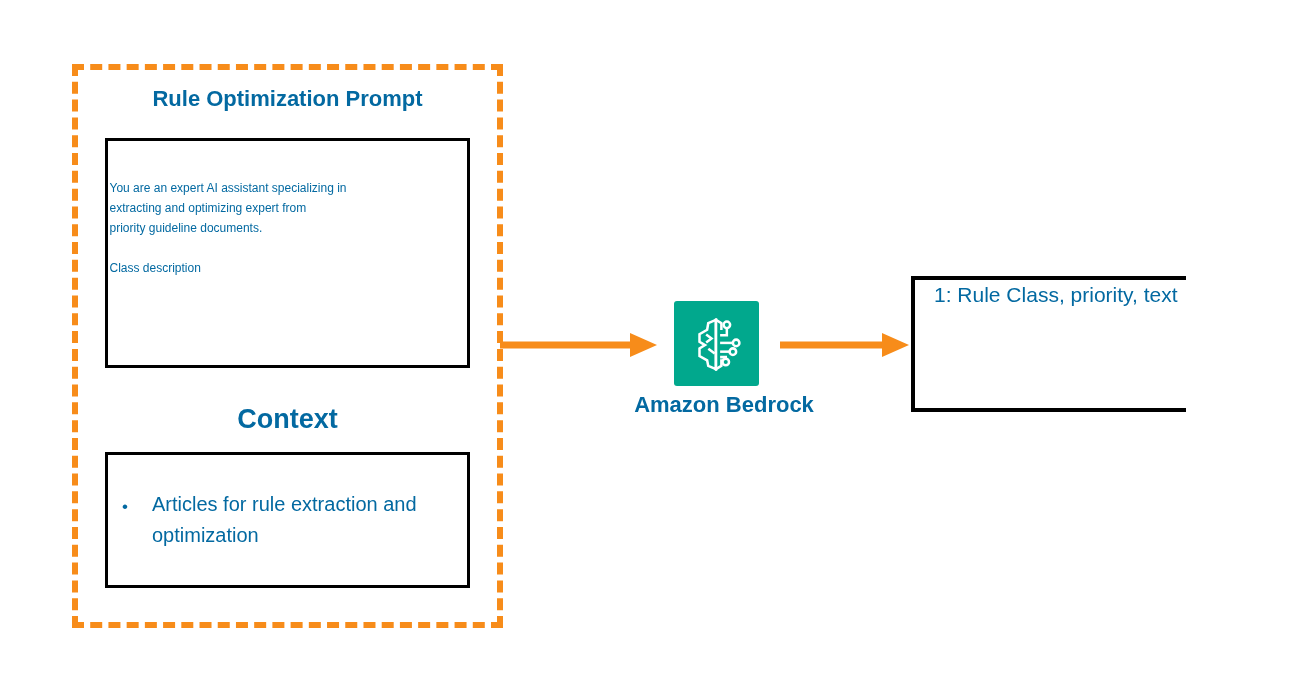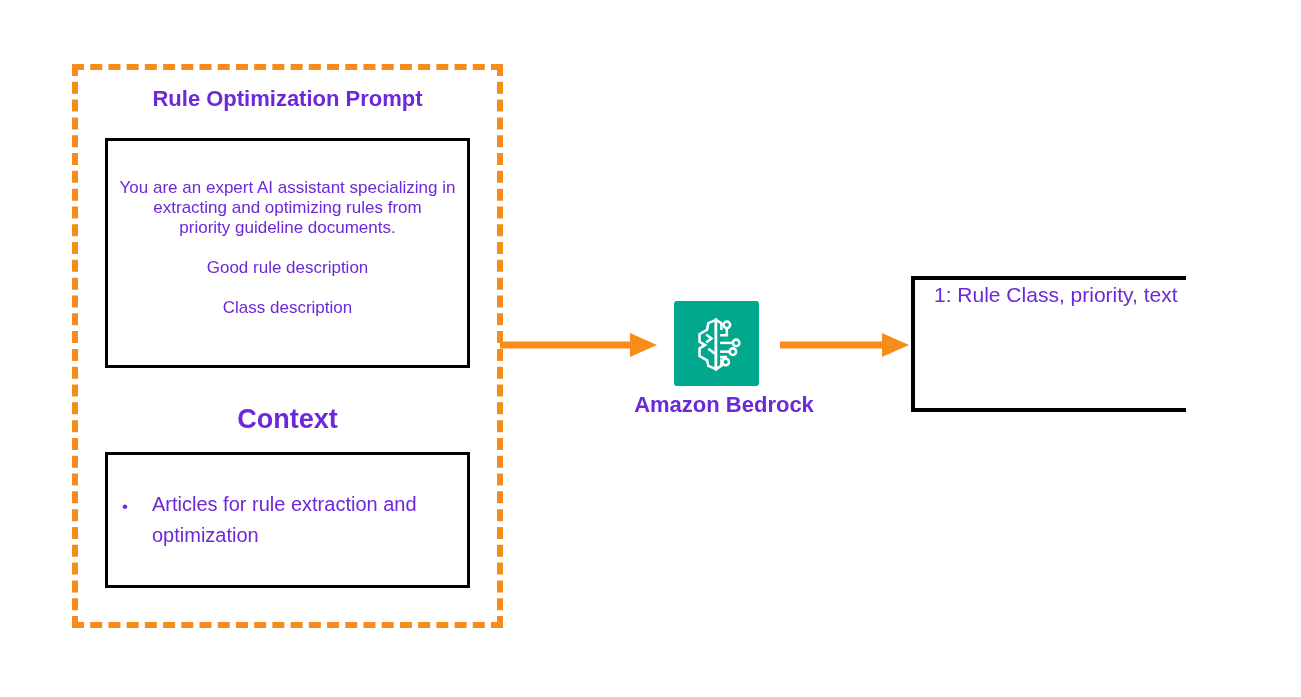--- a/index.html
+++ b/index.html
@@ -3,21 +3,21 @@
 <meta charset="utf-8">
 <style>
   * { margin: 0; padding: 0; box-sizing: border-box; }
   html, body { background: #ffffff; }
   .canvas {
     position: relative;
     width: 1186px;
     height: 697px;
     background: #ffffff;
     font-family: "Liberation Sans", "DejaVu Sans", sans-serif;
-    color: #6d28d9;
+    color: #0369a1;
     overflow: hidden;
   }
 
   
   .prompt-group {
     position: absolute;
     left: 72px;
     top: 64px;
     width: 431px;
     height: 564px;
@@ -40,22 +40,22 @@
     left: 27px;
     width: 365px;
     border: 3px solid #000000;
     background: #ffffff;
   }
 
   .prompt-box {
     top: 68px;
     height: 230px;
     padding-top: 37px;
-    text-align: center;
-    font-size: 17px;
+    text-align: left;
+    font-size: 12px;
     line-height: 20px;
   }
   .prompt-box .para { margin: 0 auto 20px auto; max-width: 356px; }
   .prompt-box .line { display: block; }
 
   .context-box {
     top: 382px;
     height: 136px;
     display: flex;
     align-items: center;
@@ -121,24 +121,23 @@
 
 <div class="canvas">
 
   <div class="prompt-group">
 
     <div class="group-title prompt-title">Rule Optimization Prompt</div>
 
     <div class="black-box prompt-box">
       <p class="para">
         <span class="line">You are an expert AI assistant specializing in</span>
-        <span class="line">extracting and optimizing rules from</span>
+        <span class="line">extracting and optimizing expert from</span>
         <span class="line">priority guideline documents.</span>
       </p>
-      <p class="para">Good rule description</p>
       <p class="para">Class description</p>
     </div>
 
     <div class="group-title context-title">Context</div>
 
     <div class="black-box context-box">
       <div class="bullet-row">
         <span class="bullet-marker">•</span>
         <span class="bullet-text">Articles for rule extraction and optimization</span>
       </div>

